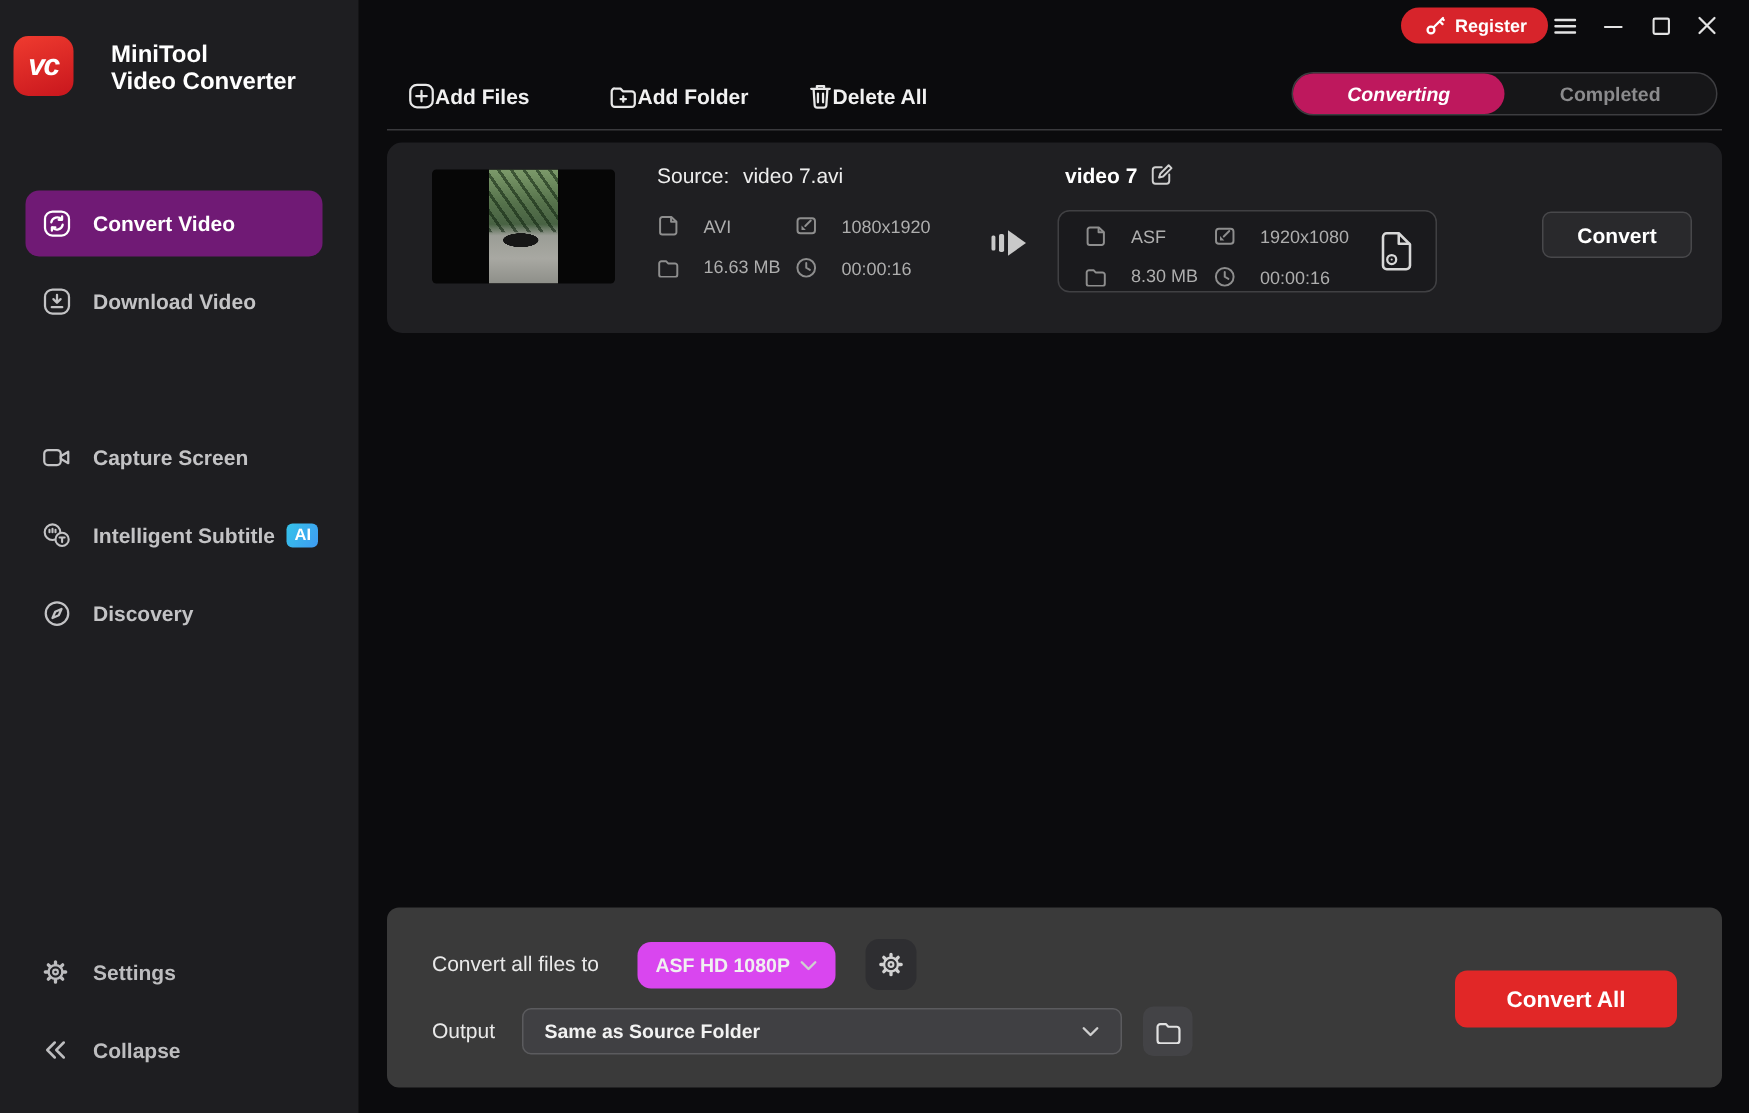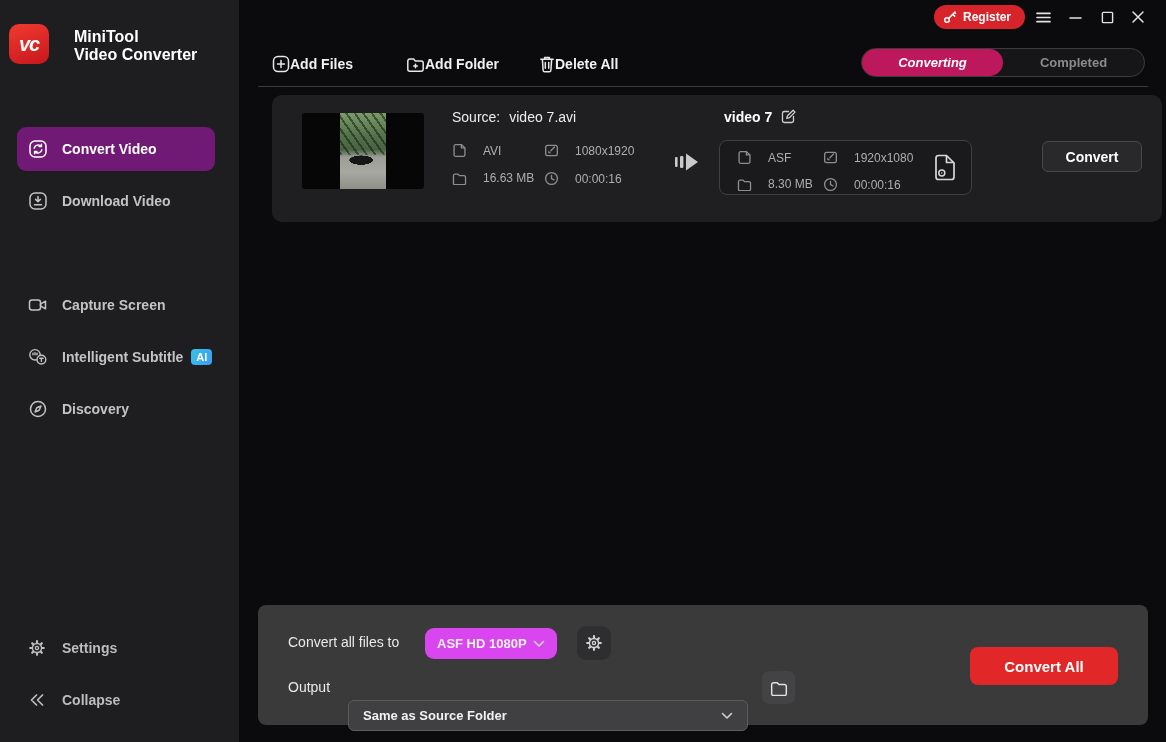--- a/index.html
+++ b/index.html
@@ -37,21 +37,21 @@
   .side-foot {
     position:absolute; left:28px; height:24px; display:flex; align-items:center;
     color:#bdbdbf; font-size:14px; font-weight:bold; cursor:pointer;
   }
   .side-foot .icon { width:18px; height:18px; margin-right:16px; }
 
   
   .register-btn {
     position:absolute; left:934px; top:5px; height:24px; border-radius:12px;
     background:#d7242b; color:#fff; font-size:12px; font-weight:bold;
-    display:flex; align-items:center; gap:6px; padding:0 14px 0 9px; cursor:pointer;
+    display:flex; align-items:center; gap:6px; padding:0 14px 0 16px; cursor:pointer;
   }
   .win-ctl { position:absolute; top:8px; width:18px; height:18px; color:#e3e3e3; display:flex; align-items:center; justify-content:center; cursor:pointer; }
 
   
   .tool-btn {
     position:absolute; top:52px; height:24px; display:flex; align-items:center; gap:0;
     color:#f1f1f1; font-size:14px; font-weight:bold; cursor:pointer;
   }
   .tool-btn .icon { color:#e8e8e8; }
   .tabs {
@@ -59,21 +59,21 @@
     border:1px solid #3d3d40; border-radius:15px; display:flex; background:#161618;
   }
   .tab {
     flex:1; display:flex; align-items:center; justify-content:center;
     font-size:13px; font-weight:bold; color:#8b8b8d; border-radius:15px; cursor:pointer;
   }
   .tab.active { background:#be185d; color:#fff;font-style:italic; }
   .divider { position:absolute; left:258px; top:86px; width:890px; height:1px; background:#3a3a3d; }
 
   
-  .card { position:absolute; left:272px; top:95px; width:890px; height:127px; background:#1f1f22; border-radius:10px; }
+  .card { position:absolute; left:258px; top:95px; width:890px; height:127px; background:#1f1f22; border-radius:10px; }
   .thumb { position:absolute; left:30px; top:18px; width:122px; height:76px; background:#060606; border-radius:3px; overflow:hidden; }
   .thumb-video {
     position:absolute; left:38px; top:0; width:46px; height:76px;
     background-image:
       radial-gradient(ellipse 42% 10% at 46% 62%, #161616 0%, #161616 60%, rgba(22,22,22,0) 62%),
       repeating-linear-gradient(55deg, rgba(12,32,12,0.55) 0 2px, rgba(0,0,0,0) 2px 7px),
       linear-gradient(180deg,#7c9a6a 0%,#55714b 30%,#486243 48%,#9b9d96 58%,#a8a8a2 78%,#8e8f89 100%);
     background-size:100% 100%, 100% 55%, 100% 100%;
     background-repeat:no-repeat;
   }
@@ -106,21 +106,21 @@
   }
   .gear-btn {
     position:absolute; left:319px; top:21px; width:34px; height:34px;
     background:#2e2e31; border-radius:9px; color:#d2d2d2;
     display:flex; align-items:center; justify-content:center; cursor:pointer;
   }
   .output-select {
     position:absolute; left:90px; top:67px; width:400px; height:31px;
     background:#404043; border:1px solid #5b5b5e; border-radius:6px;
     color:#f2f2f2; font-size:13px; font-weight:bold;
-    display:flex; align-items:center; justify-content:space-between; padding:0 14px; cursor:pointer;margin-top:28px;
+    display:flex; align-items:center; justify-content:space-between; padding:0 14px; cursor:pointer;
   }
   .folder-btn {
     position:absolute; left:504px; top:66px; width:33px; height:33px;
     background:#434346; border-radius:7px; color:#e2e2e2;
     display:flex; align-items:center; justify-content:center; cursor:pointer;
   }
   .convert-all-btn {
     position:absolute; left:712px; top:42px; width:148px; height:38px;
     background:#e12727; border-radius:8px; color:#fff; font-size:15px; font-weight:bold;
     display:flex; align-items:center; justify-content:center; cursor:pointer;

